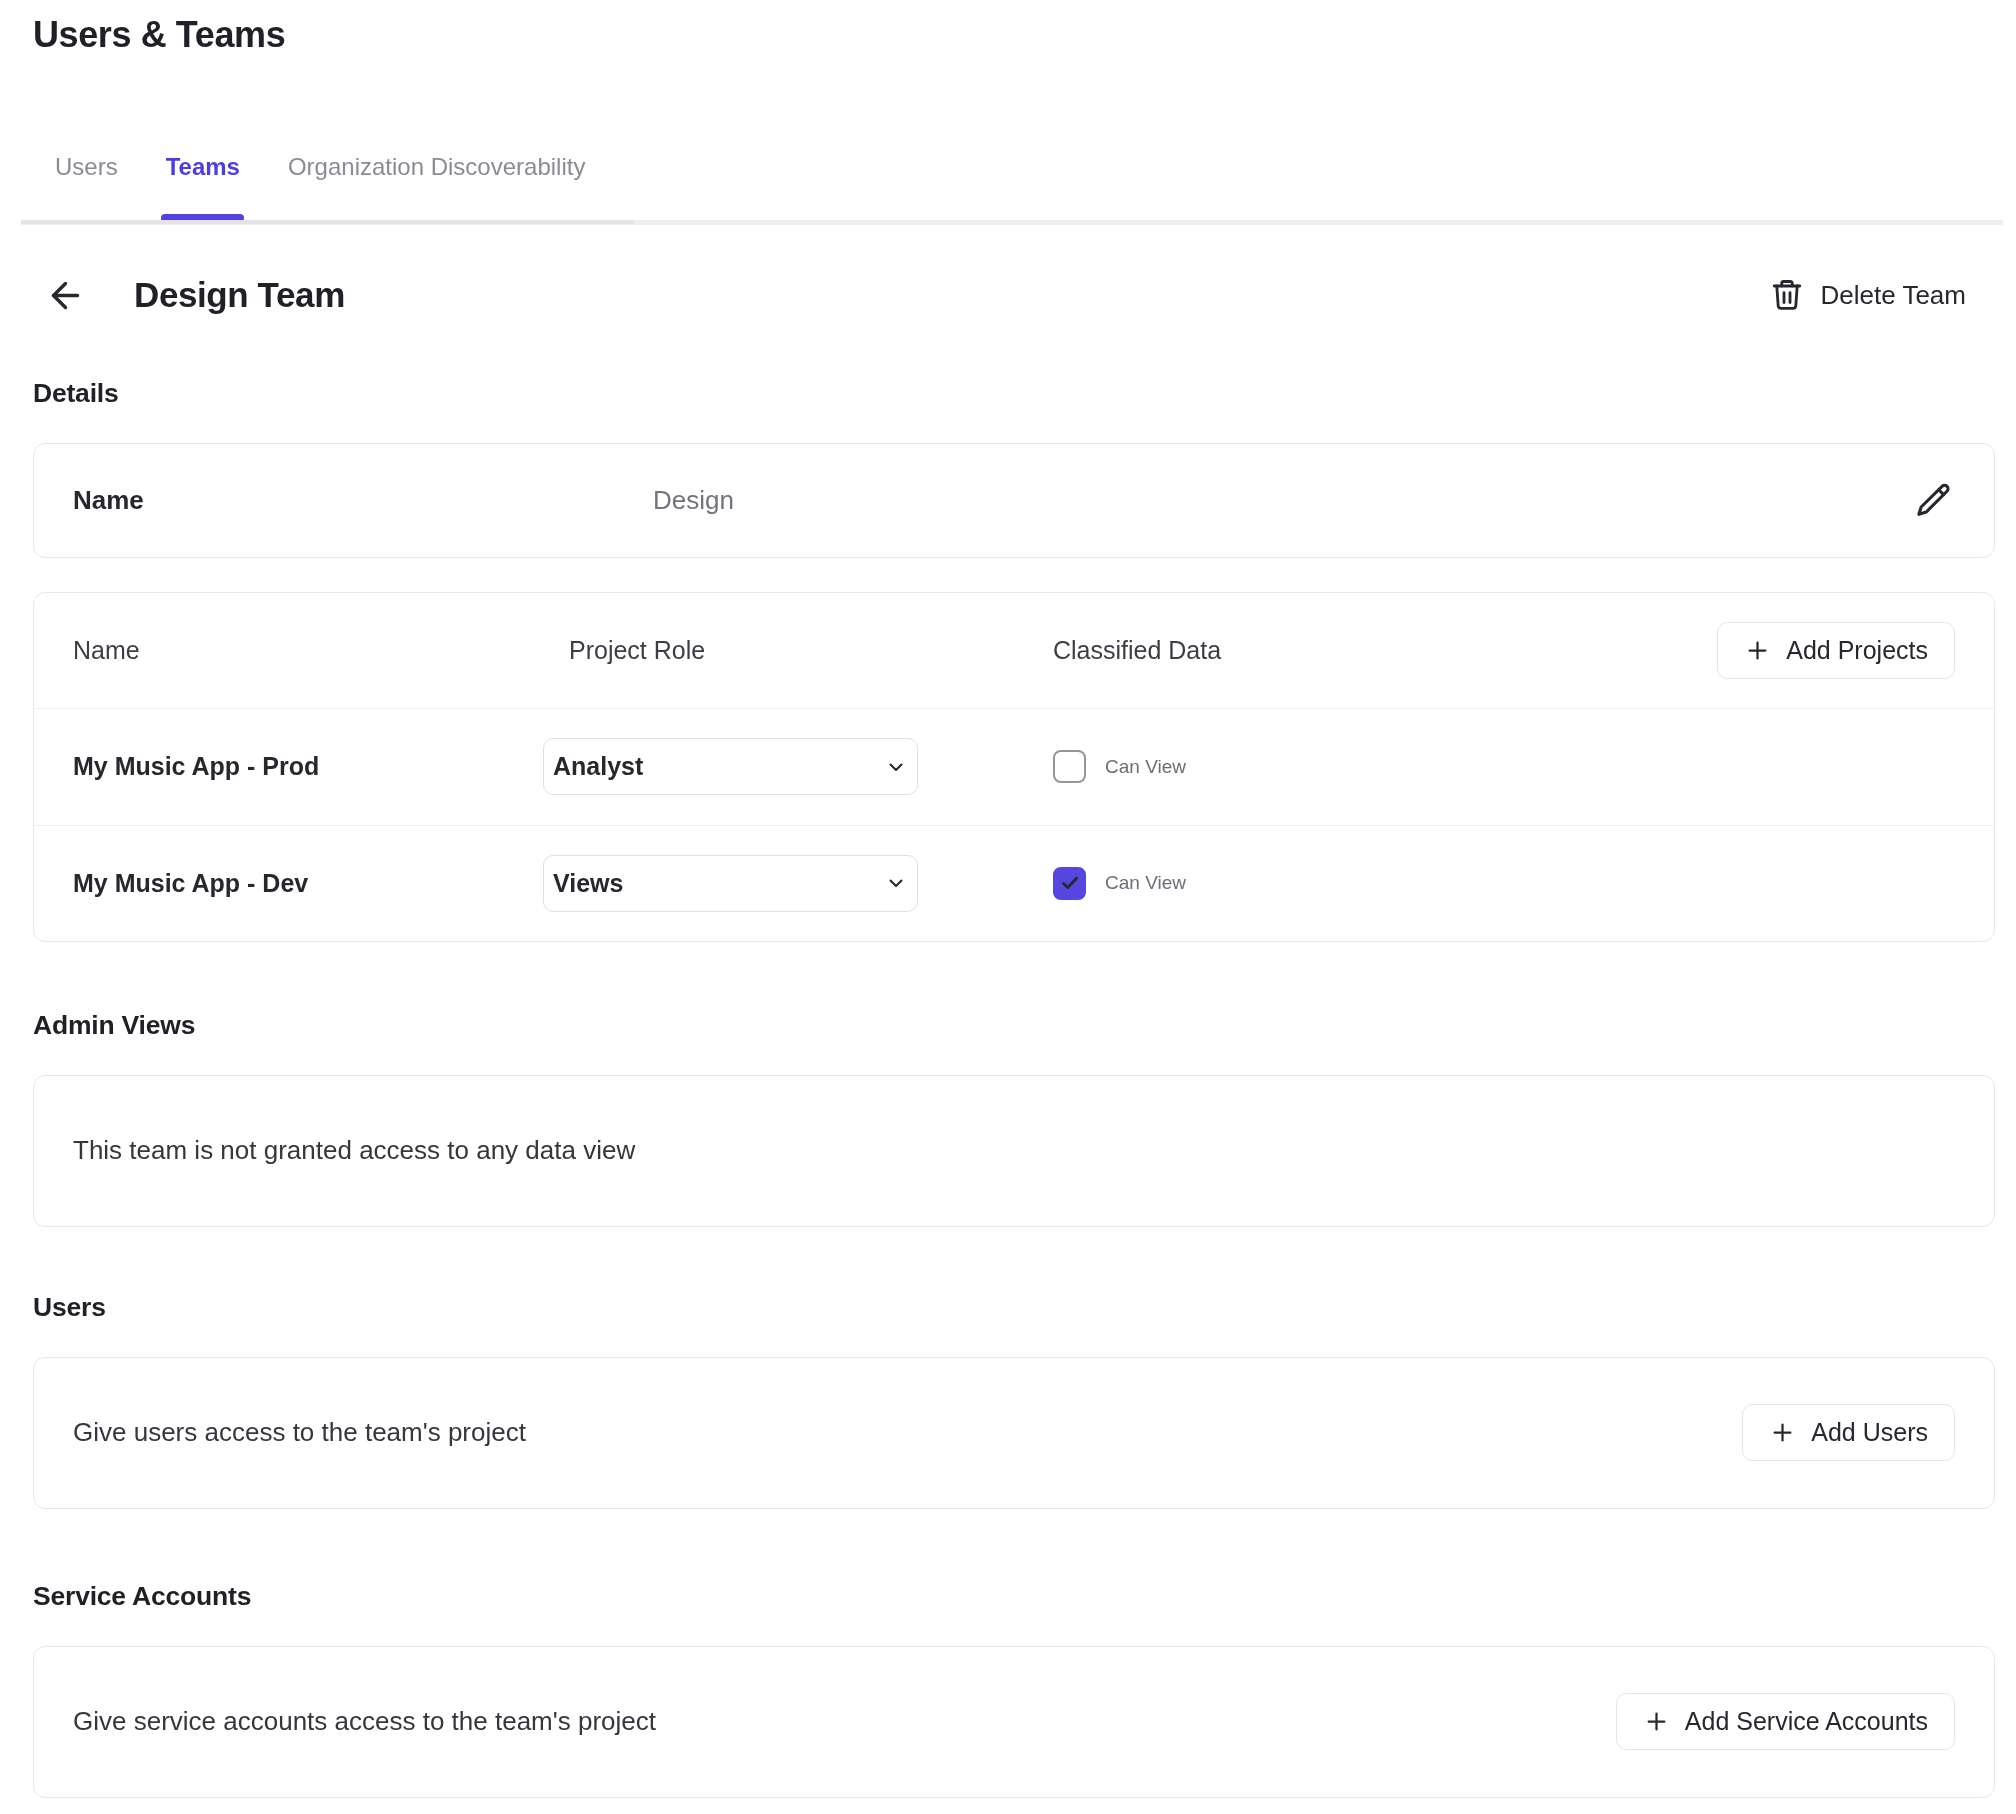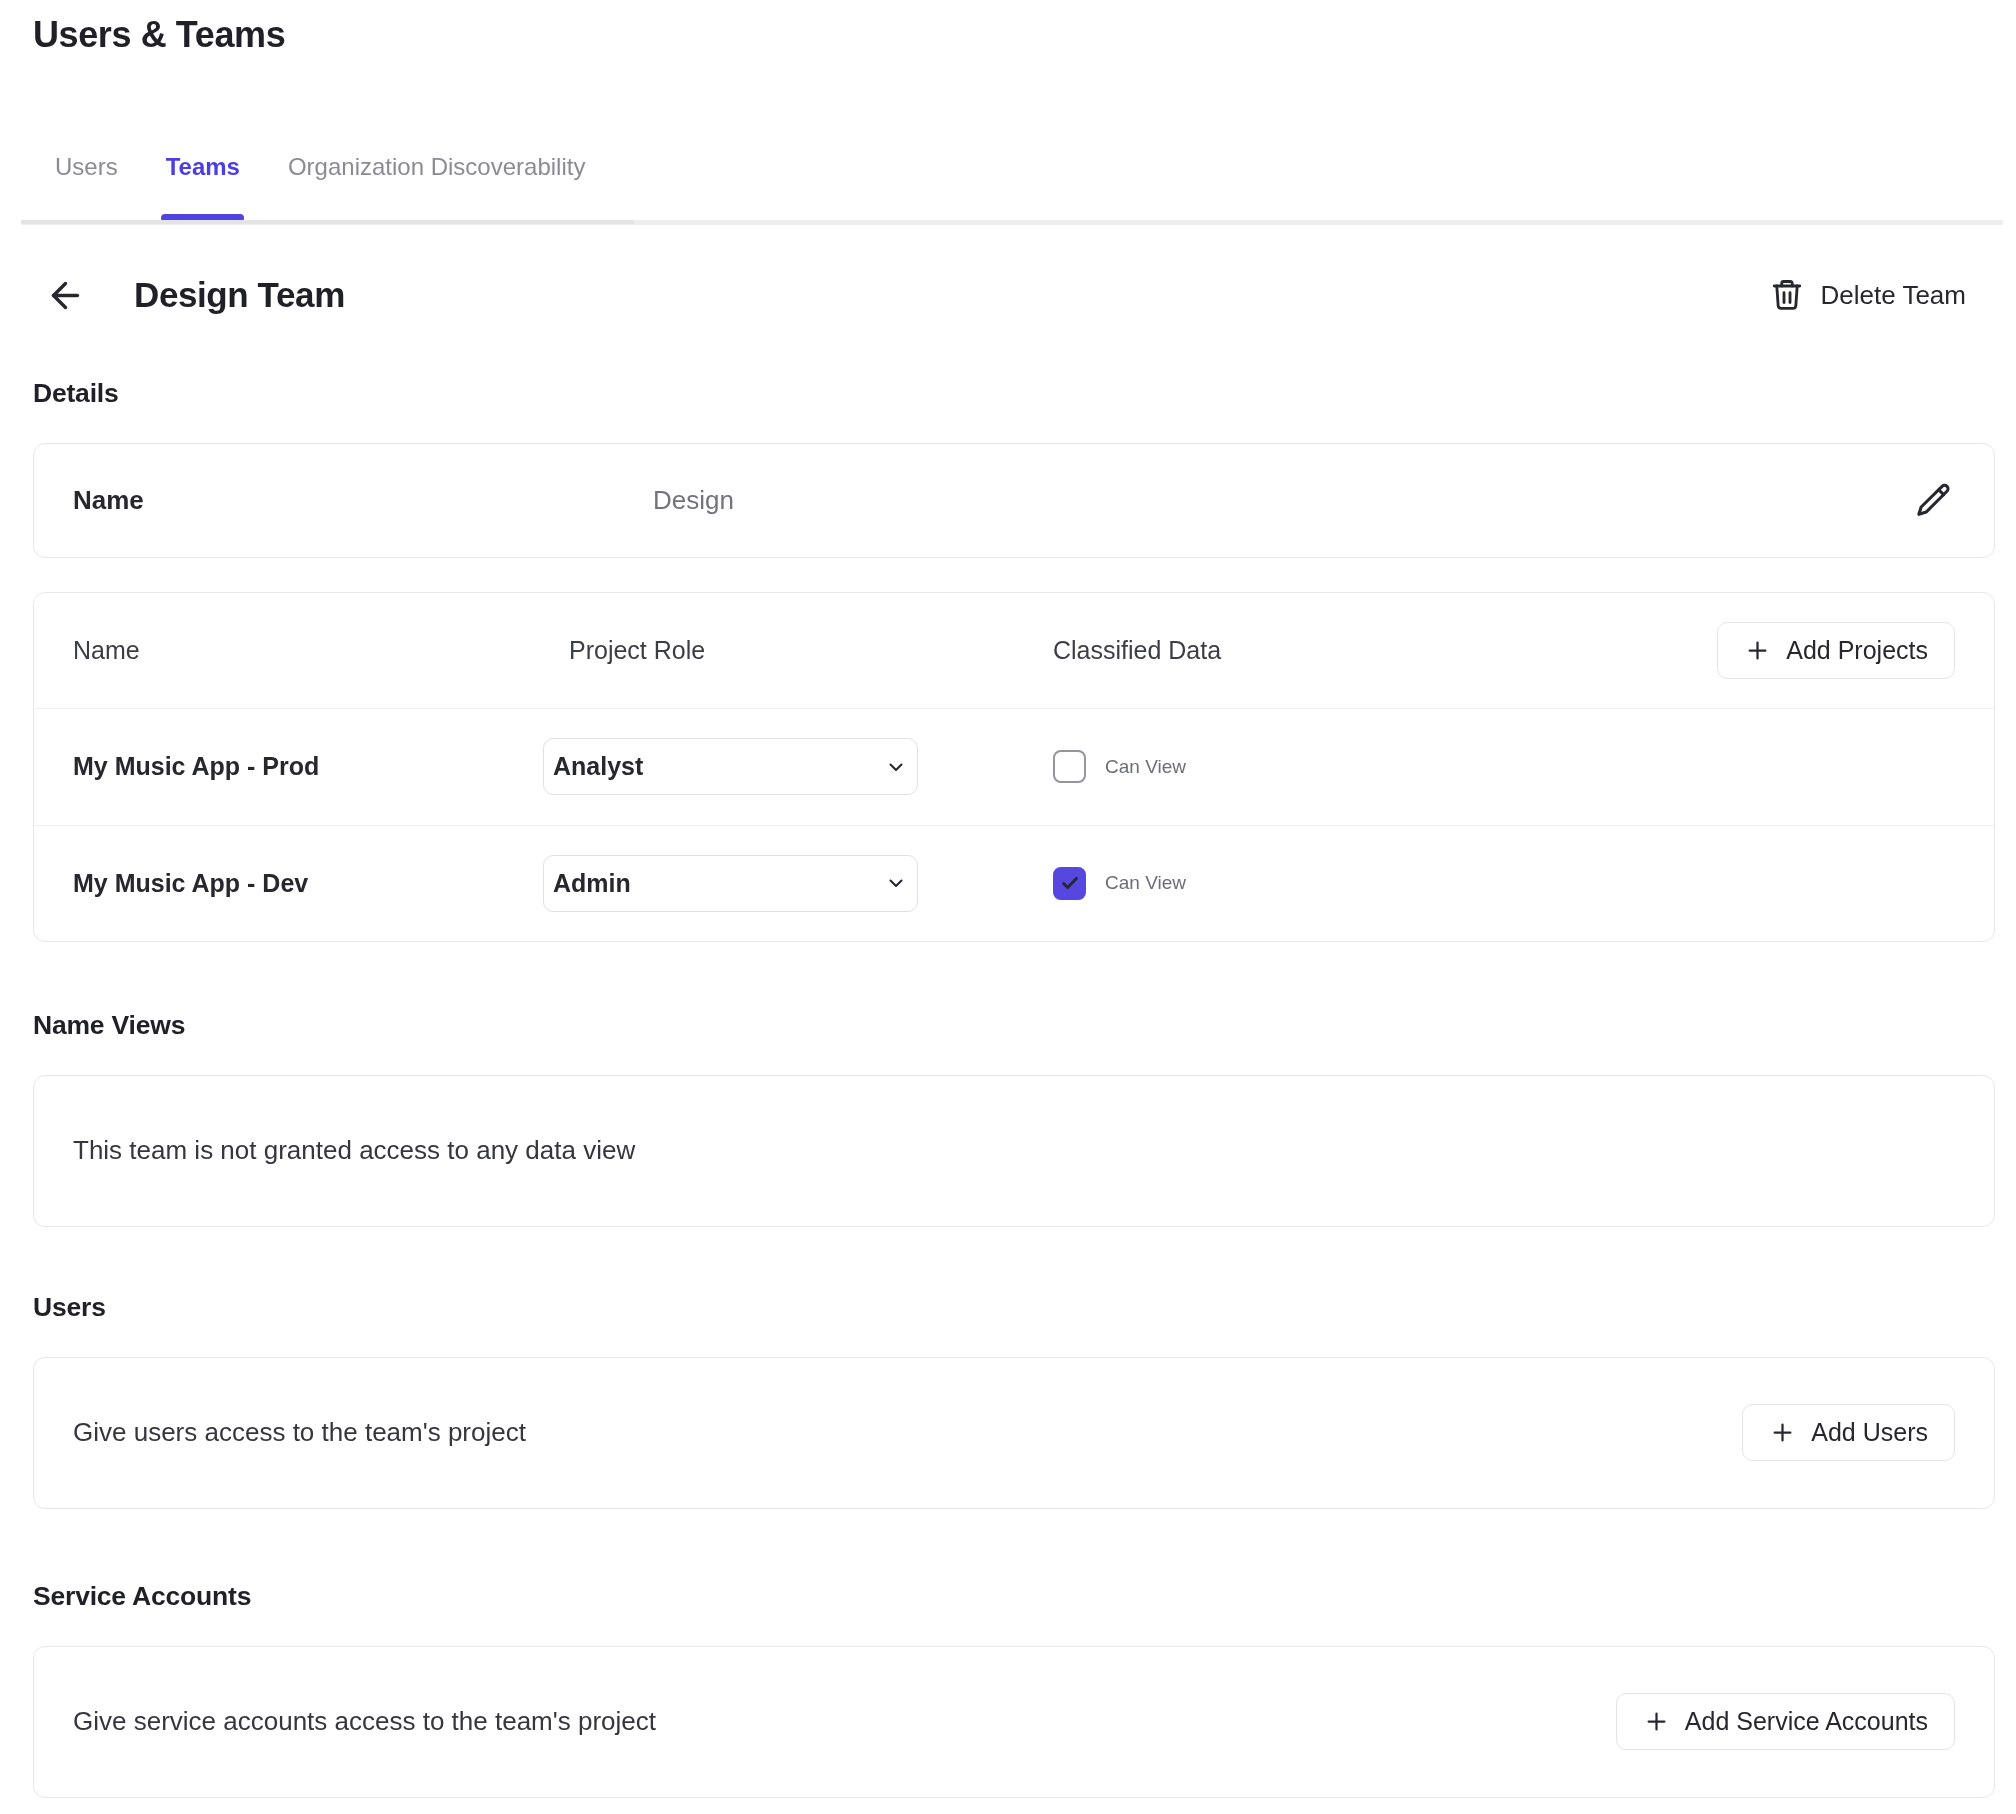--- a/index.html
+++ b/index.html
@@ -185,41 +185,41 @@
           
         </div>
         <span class="cb-label">Can View</span>
       </div>
     </div>
 
     <div class="p-row body">
       <div class="col-name">My Music App - Dev</div>
       <div class="col-role">
         <div class="select-box">
-          <span class="sel-label">Admin</span>
+          <span class="sel-label">Views</span>
           <span class="chev">
             <svg width="24" height="24" viewBox="0 0 24 24" stroke-width="2.1">
               <path d="M6.5 9.5L12 15l5.5-5.5"></path>
             </svg>
           </span>
         </div>
       </div>
       <div class="col-classified">
         <div class="checkbox checked">
           <svg width="22" height="22" viewBox="0 0 24 24" stroke="#ffffff" stroke-width="3.2">
             <path d="M5 12.5l4.5 4.5L19 7"></path>
           </svg>
         </div>
         <span class="cb-label">Can View</span>
       </div>
     </div>
 
   </div>
 
-  <div class="section-heading mt-dataviews-head">Name Views</div>
+  <div class="section-heading mt-dataviews-head">Admin Views</div>
   <div class="card msg-card">
     <div class="msg-text">This team is not granted access to any data view</div>
   </div>
 
   <div class="section-heading mt-users-head">Users</div>
   <div class="card msg-card">
     <div class="msg-text">Give users access to the team's project</div>
     <button class="add-btn">
       <svg width="27" height="27" viewBox="0 0 24 24" stroke-width="2">
         <path d="M12 5v14"></path>

